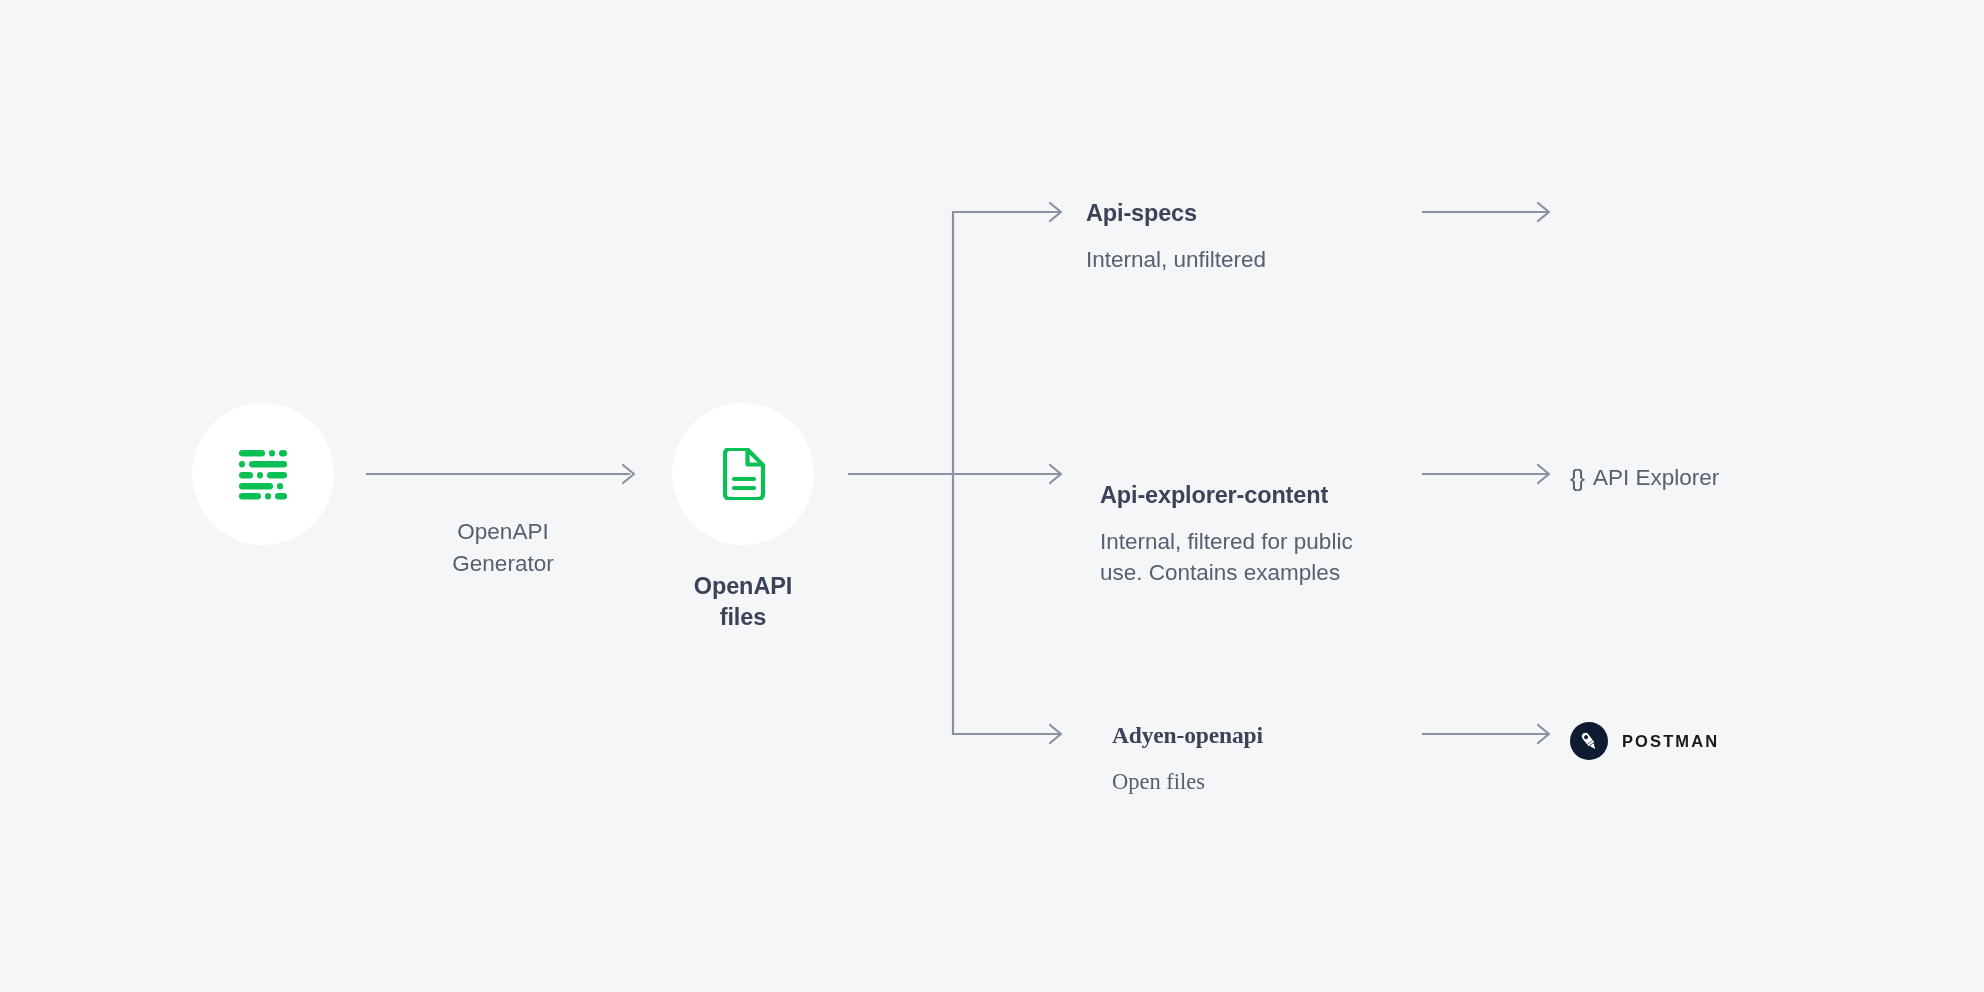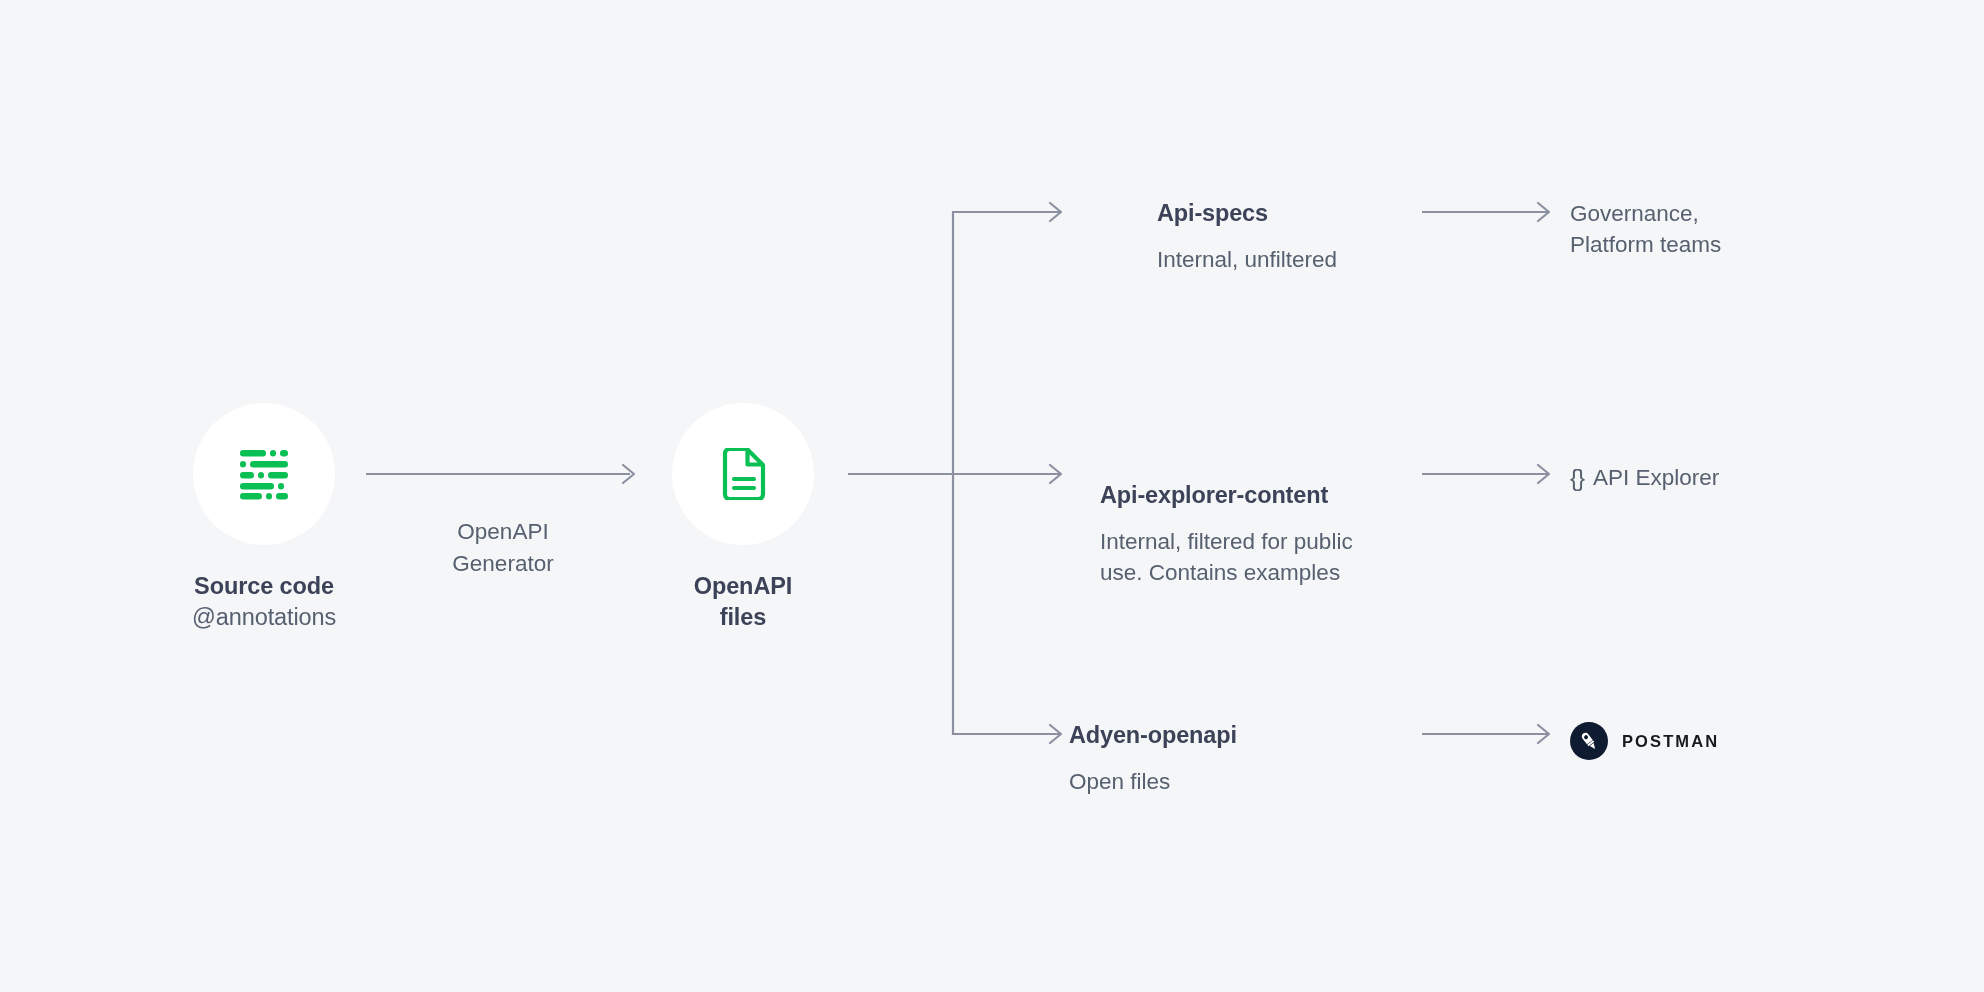--- a/index.html
+++ b/index.html
@@ -227,24 +227,20 @@
 
           <rect x="2" y="35" width="34" height="6.5" rx="3.2"></rect>
           <rect x="40" y="35" width="6" height="6.5" rx="3"></rect>
 
           <rect x="2" y="45" width="22" height="6.5" rx="3.2"></rect>
           <rect x="28" y="45" width="6" height="6.5" rx="3"></rect>
           <rect x="38" y="45" width="12" height="6.5" rx="3.2"></rect>
         </g>
       </svg>
     </div>
-    <div class="node-caption">
-      <span class="node-title">Source code</span>
-      <span class="node-sub">@annotations</span>
-    </div>
   </div>
 
   <div class="node" style="left:672px; top:403px;">
     <div class="circle">
       <svg width="46" height="52" viewBox="0 0 46 52">
         <path d="M5 5.5 C5 3.0 7.0 1 9.5 1 L27 1 L43 17 L43 46.5 C43 49 41 51 38.5 51 L9.5 51 C7 51 5 49 5 46.5 Z" fill="none" stroke="#0abf53" stroke-width="4.2" stroke-linejoin="round"></path>
         <path d="M27.5 2 L27.5 16.5 L42 16.5" fill="none" stroke="#0abf53" stroke-width="4.2" stroke-linejoin="round" stroke-linecap="round"></path>
         <line x1="14" y1="31" x2="34" y2="31" stroke="#0abf53" stroke-width="4.2" stroke-linecap="round"></line>
         <line x1="14" y1="40" x2="34" y2="40" stroke="#0abf53" stroke-width="4.2" stroke-linecap="round"></line>
       </svg>
@@ -253,46 +249,42 @@
       <span class="node-title">OpenAPI</span>
       <span class="node-title">files</span>
     </div>
   </div>
 
   <div class="edge-label" style="left:383px; top:516px;">
     <span>OpenAPI</span>
     <span>Generator</span>
   </div>
 
-  <div class="branch" style="left:1157px; top:198px;">
+  <div class="branch" style="left:1086px; top:198px;">
     <div class="branch-title">Api-specs</div>
     <div class="branch-desc">
       <span>Internal, unfiltered</span>
     </div>
-  </div>
-  <div class="consumer" style="left:1570px; top:198px;">
-    <span class="line">Governance,</span>
-    <span class="line">Platform teams</span>
   </div>
 
   <div class="branch" style="left:1100px; top:480px;">
     <div class="branch-title">Api-explorer-content</div>
     <div class="branch-desc">
       <span>Internal, filtered for public</span>
       <span>use. Contains examples</span>
     </div>
   </div>
   <div class="consumer" style="left:1570px; top:461px;">
     <div class="consumer-inline">
       <span class="brace-icon">{}</span>
       <span>API Explorer</span>
     </div>
   </div>
 
-  <div class="branch" style="left:1069px; top:720px;">
+  <div class="branch" style="left:1112px; top:720px;font-family:Liberation Serif, serif;">
     <div class="branch-title">Adyen-openapi</div>
     <div class="branch-desc">
       <span>Open files</span>
     </div>
   </div>
   <div class="consumer" style="left:1570px; top:708px;">
     <div class="postman-row">
       <span class="postman-badge">
         <svg width="24" height="24" viewBox="0 0 24 24">
           <g transform="rotate(-38 12 12)">

